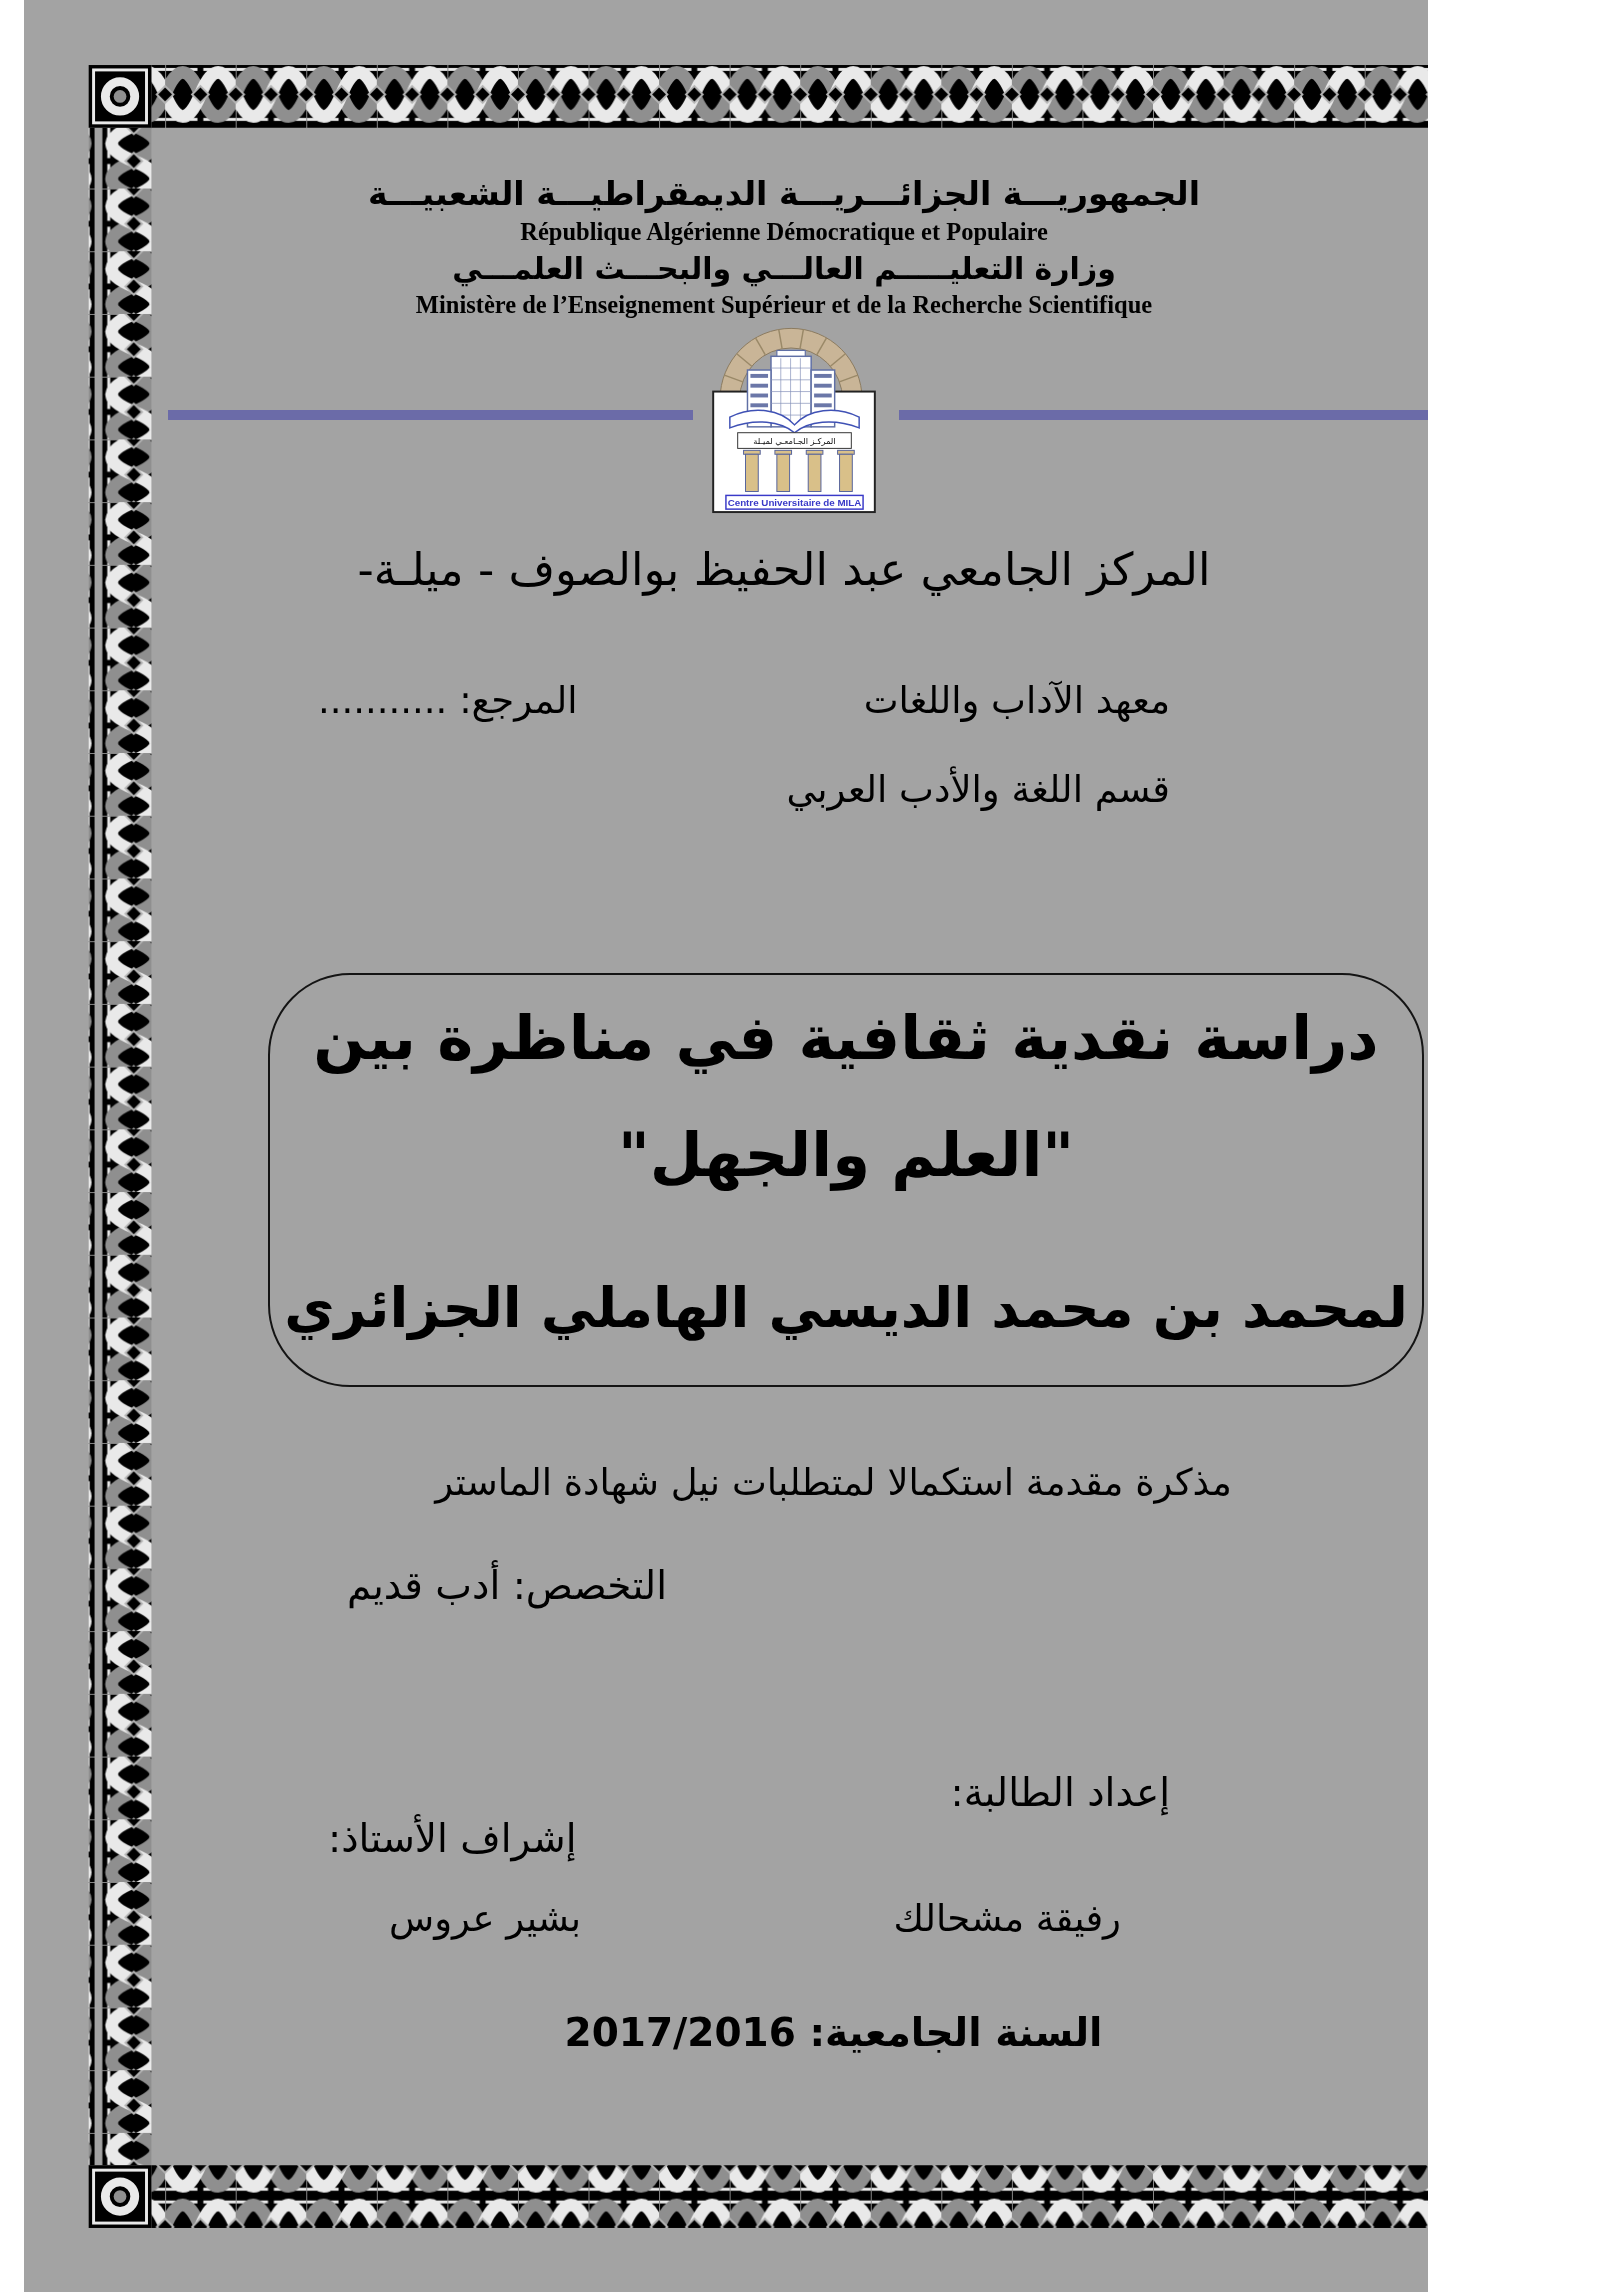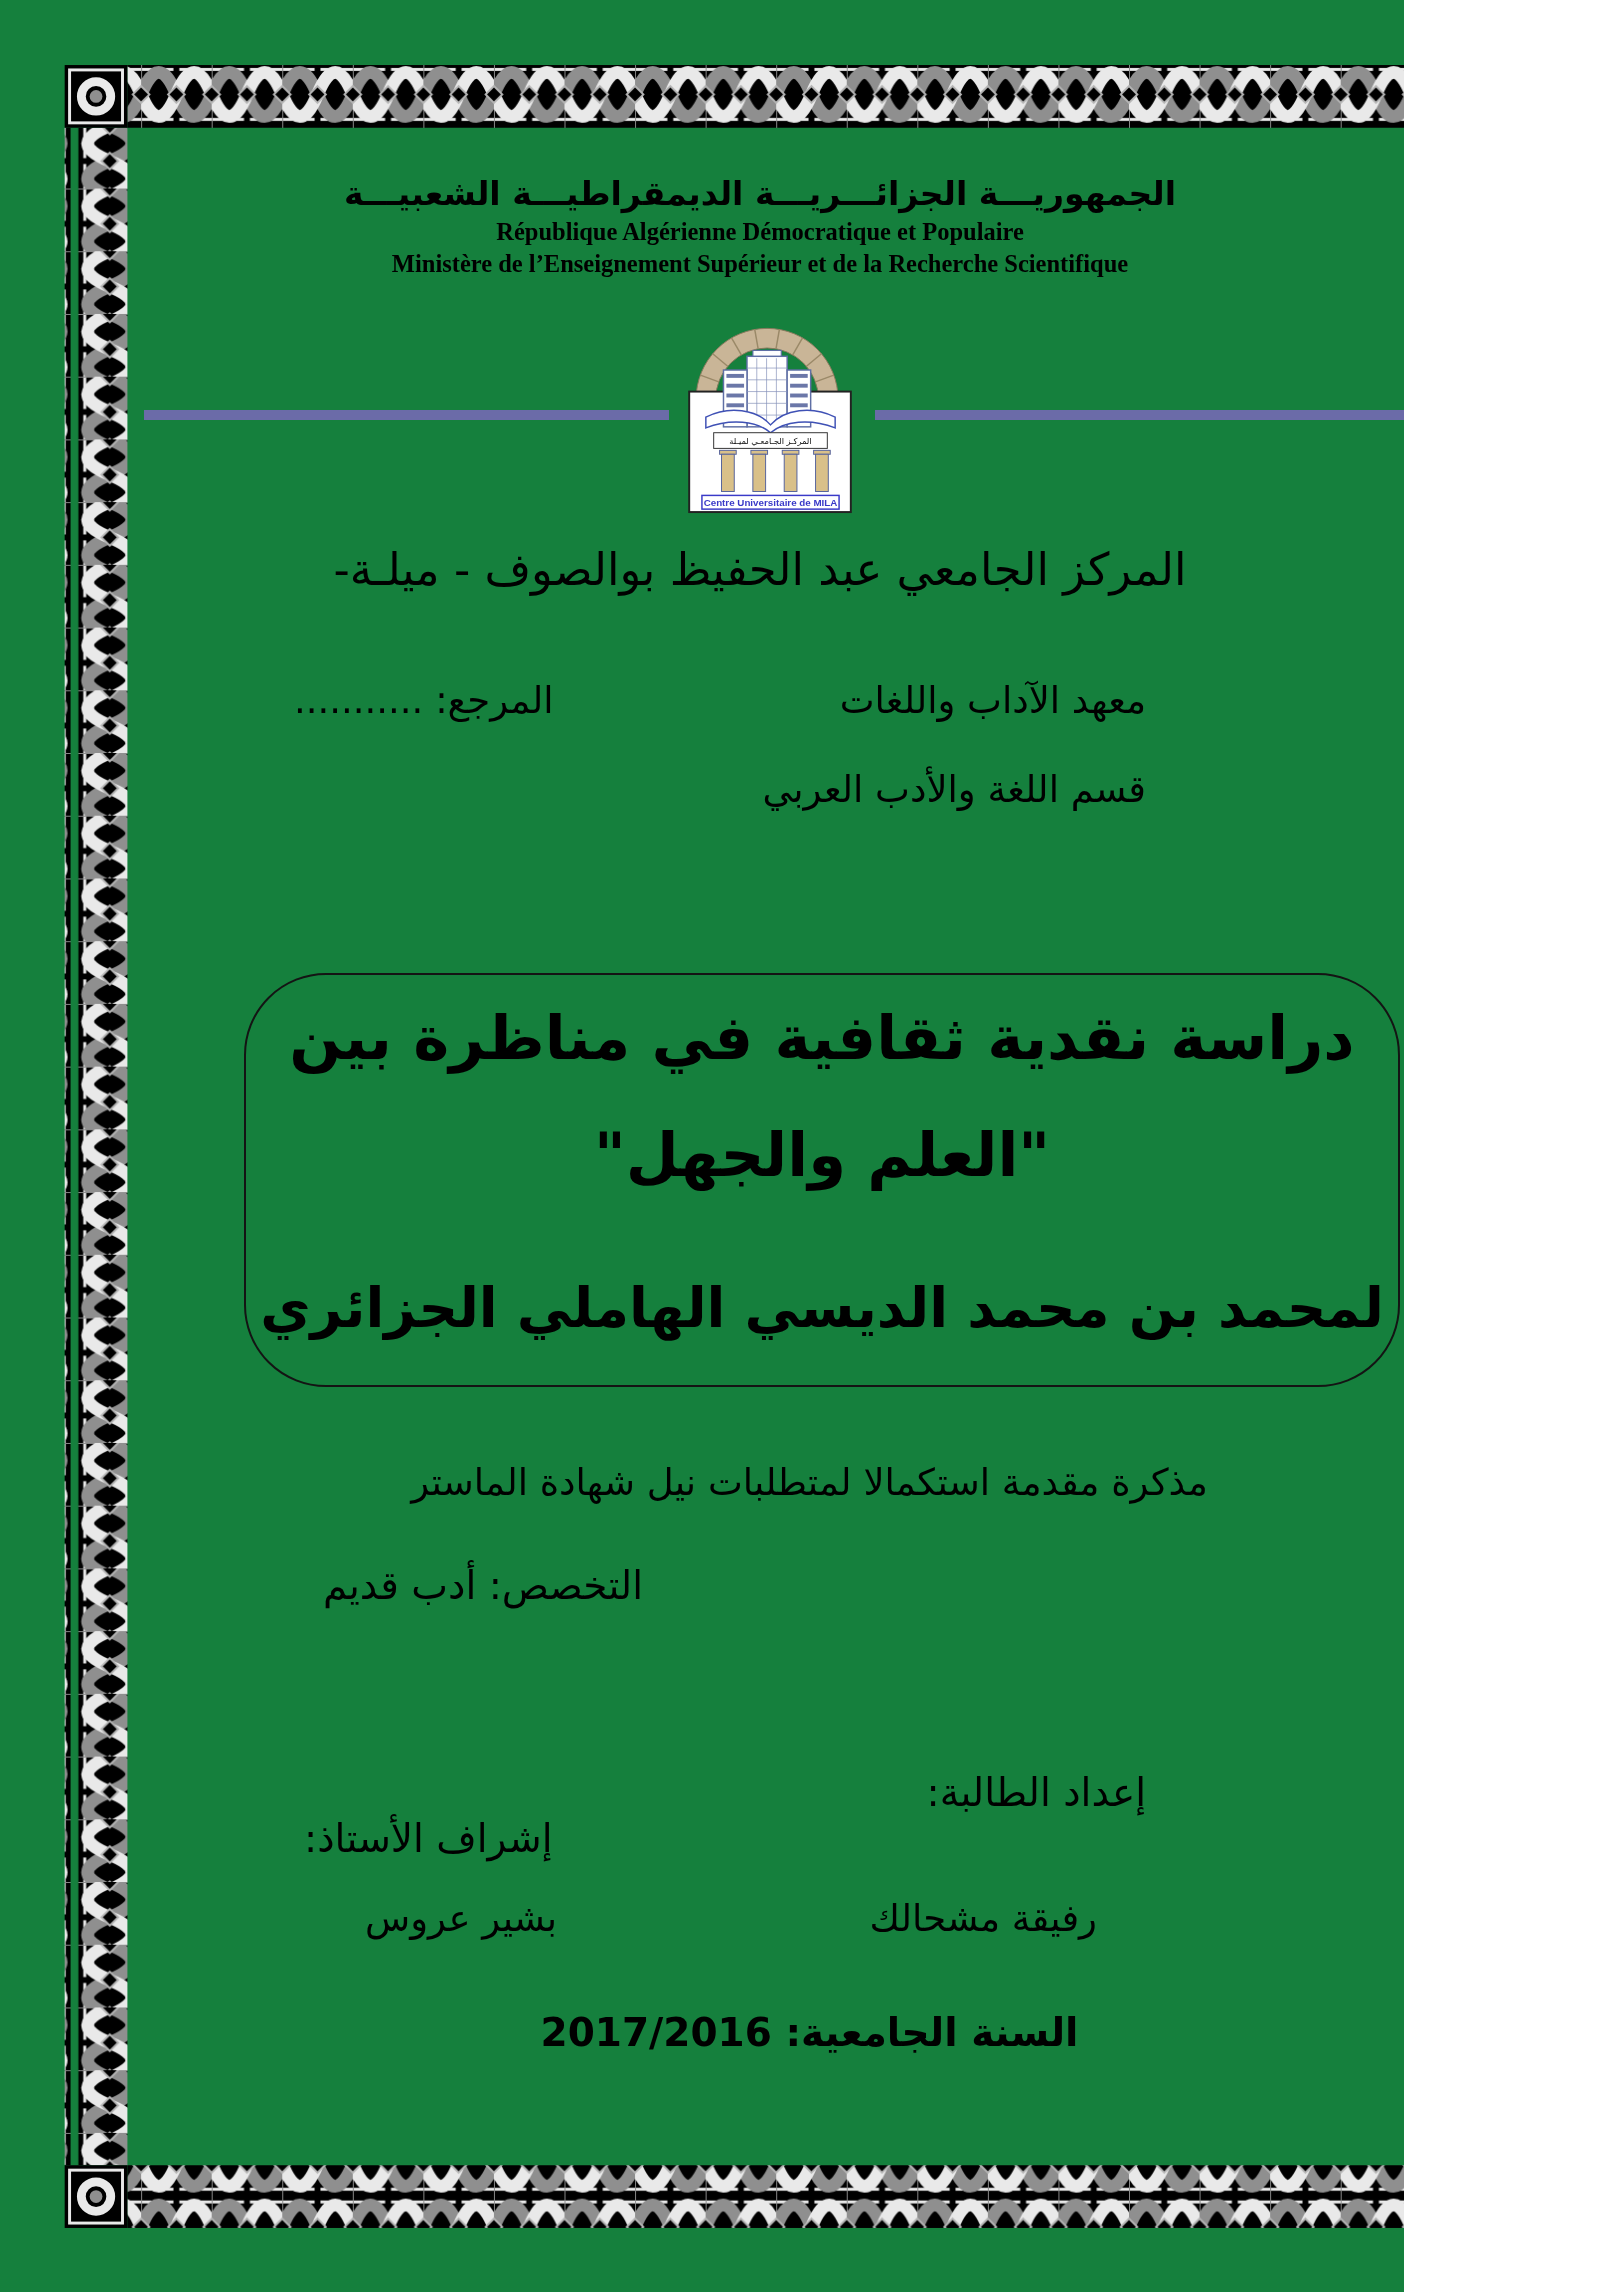--- a/index.html
+++ b/index.html
@@ -1,17 +1,17 @@
 <!DOCTYPE html>
 <html lang="ar" style="--accent-line: #6b6ba8; --logo-blue: #3a3ac8; --border-black: #000000; --border-white: #e9e9e9; --border-gray: #8f8f8f; --stone-tan: #c9b597; --column-tan: #d9c089;"><head>
 <meta charset="utf-8">
 <style>
   html,body{margin:0;padding:0;background:#fff;}
-  #page{position:relative;width:1404px;height:2293px;background:#15803d;overflow:hidden;
-        font-family:"DejaVu Sans",sans-serif;color:#000;}
+  #page{position:relative;width:1404px;height:2293px;background:#a3a3a3;overflow:hidden;
+        font-family:"DejaVu Sans",sans-serif;color:#000;margin-left:24px;}
   .abs{position:absolute;}
   .rtl{direction:rtl;unicode-bidi:plaintext;}
   .ltr{direction:ltr;}
   .serif{font-family:"Liberation Serif","DejaVu Serif",serif;}
 
   
   .hdr{left:108px;top:171px;width:1304px;text-align:center;}
   .hdr .ar1{font-size:33px;line-height:45px;font-weight:700;}
   .hdr .fr {font-size:24.5px;line-height:32px;font-weight:700;}
   .hdr .ar2{font-size:30px;line-height:41px;font-weight:700;}
@@ -112,20 +112,21 @@
       <rect width="64" height="64" fill="#000"></rect>
       <rect x="5" y="5" width="54" height="54" fill="none" stroke="#e9e9e9" stroke-width="3"></rect>
       <circle cx="32" cy="32" r="15" fill="none" stroke="#e9e9e9" stroke-width="9"></circle>
       <circle cx="32" cy="32" r="6.5" fill="#8f8f8f"></circle>
     </g>
   </svg>
 
   <div class="abs hdr">
     <div class="ar1 rtl">الجمهوريـــة الجزائـــريـــة الديمقراطيـــة الشعبيـــة</div>
     <div class="fr serif ltr">République Algérienne Démocratique et Populaire</div>
+    <div class="ar2 rtl">وزارة التعليـــــم العالـــي والبحـــث العلمـــي</div>
     <div class="fr serif ltr">Ministère de l’Enseignement Supérieur et de la Recherche Scientifique</div>
   </div>
 
   <div class="abs accent seg1"></div>
   <div class="abs accent seg2"></div>
 
   <svg class="abs" style="left:686px;top:323px" width="169" height="192" viewBox="0 0 172 196">
     <path d="M10,78 A72.5,72.5 0 0 1 155,78 L135,78 A52.5,52.5 0 0 0 30,78 Z" fill="var(--stone-tan,#c9b597)" stroke="#8a7a5e" stroke-width="1"></path>
     <g stroke="#9a8968" stroke-width="1.5">
       <line x1="33.2" y1="60.1" x2="14.4" y2="53.2"></line>

